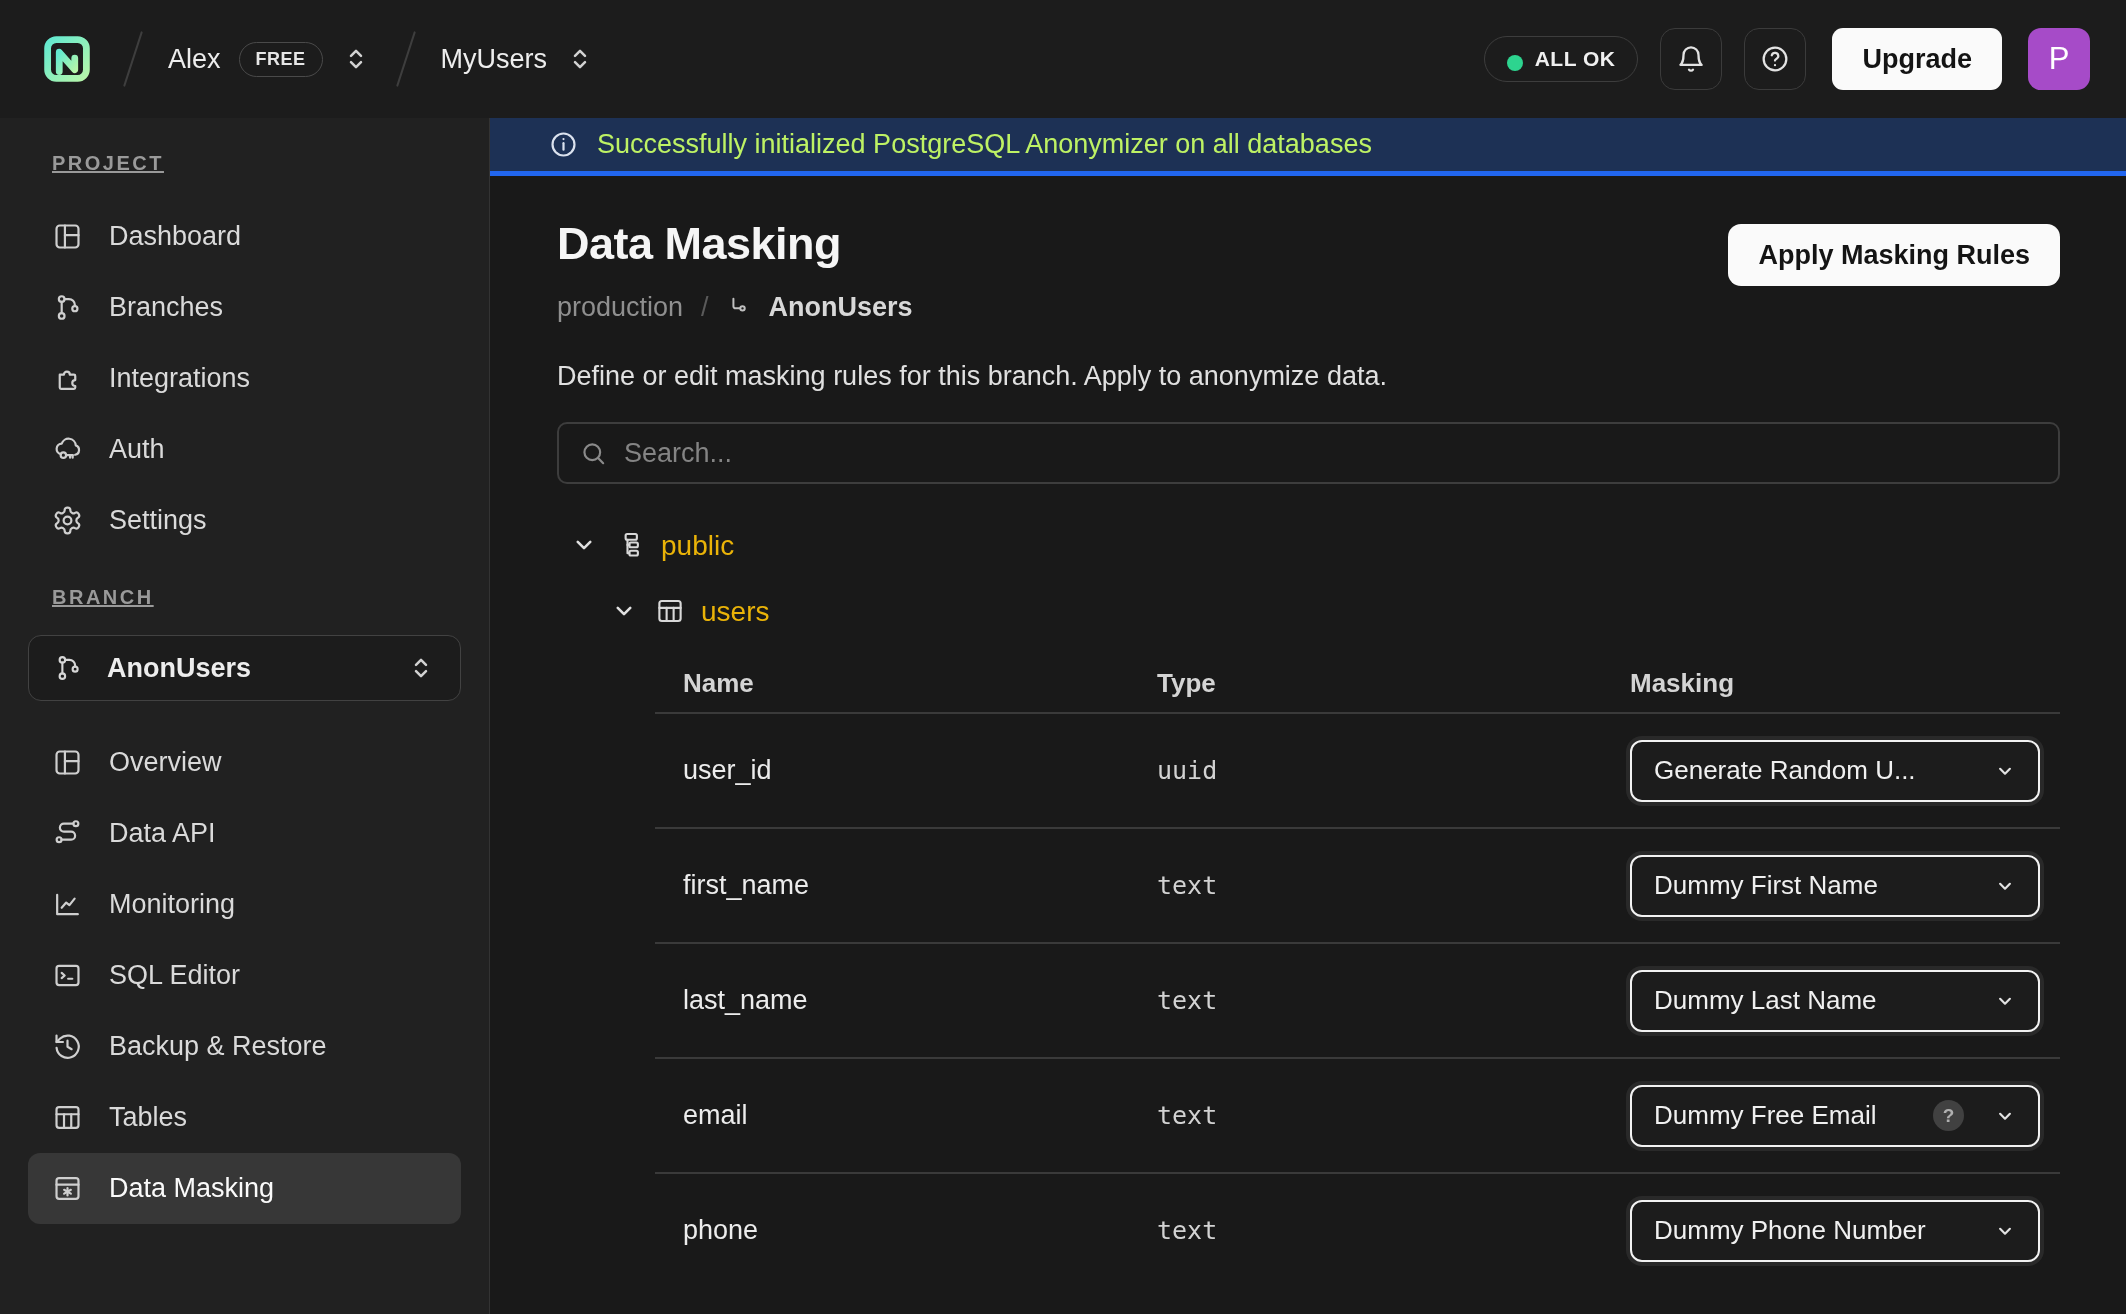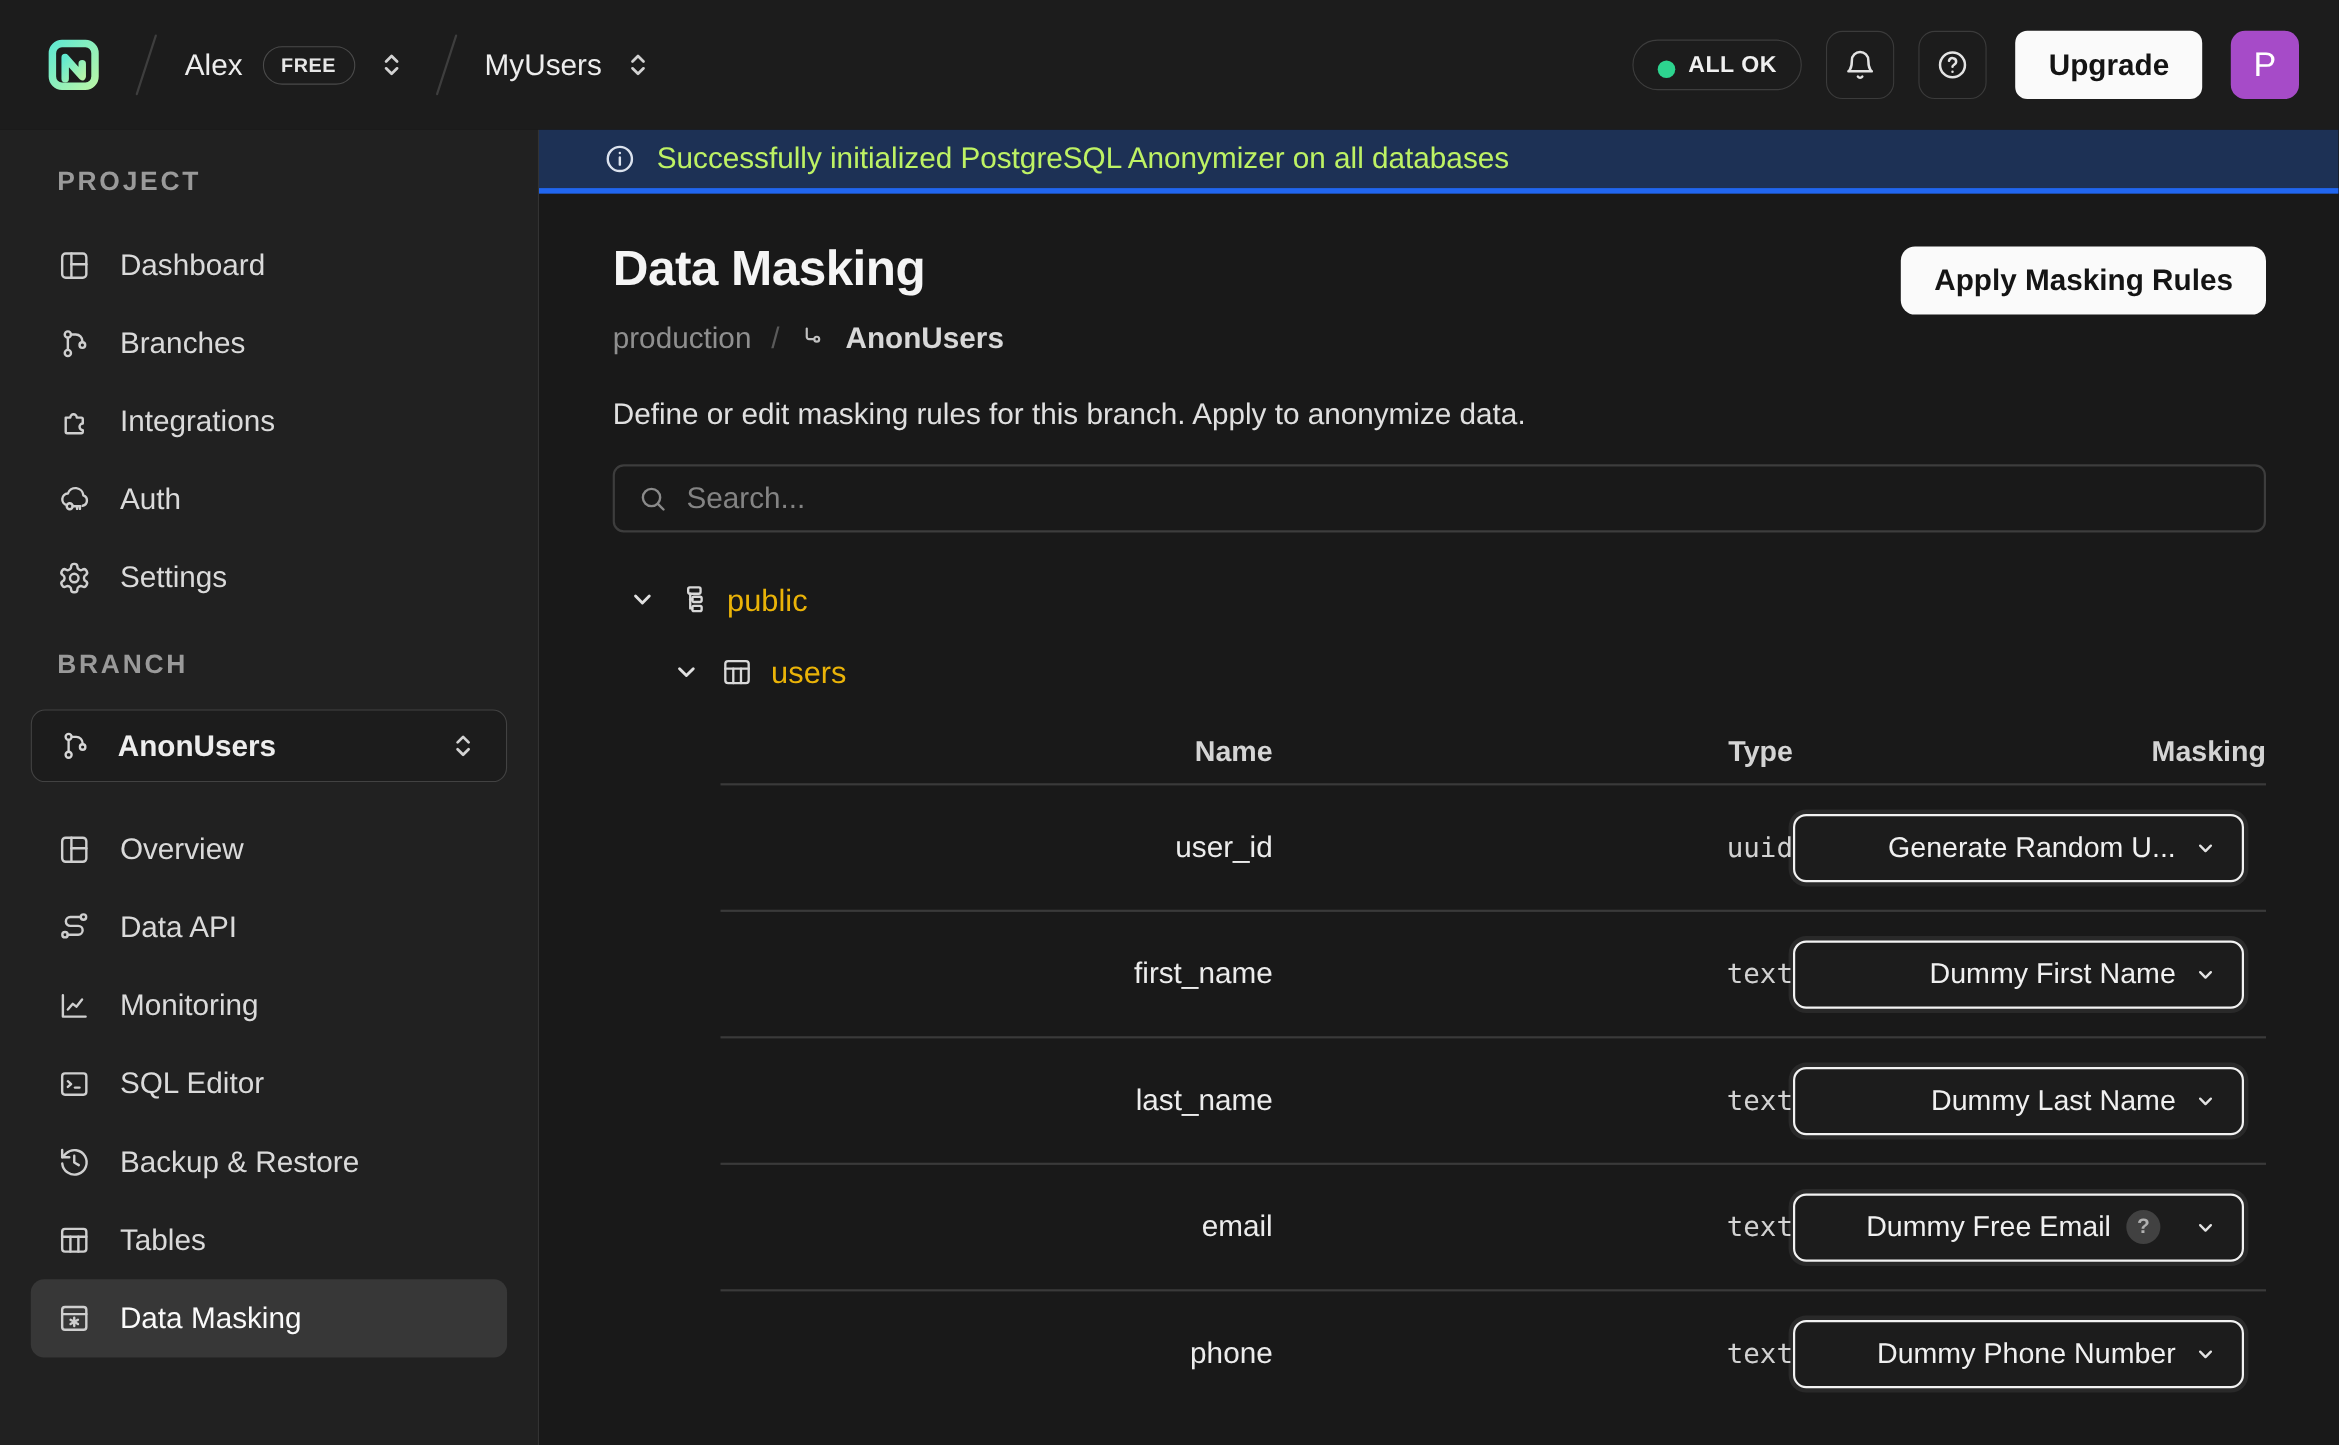--- a/index.html
+++ b/index.html
@@ -18,21 +18,21 @@
   .status-pill { display:flex; align-items:flex-end; gap:12px; border:1.5px solid #3d3d3d; border-radius:999px; padding:10px 22px; font-size:21px; font-weight:600; color:#f0f0f0; letter-spacing:.5px; }
   .dot { width:16px; height:16px; border-radius:50%; background:var(--status-green,#2dd48f); }
   .icon-btn { width:62px; height:62px; border:1.5px solid #3b3b3b; border-radius:15px; background:transparent; display:flex; align-items:center; justify-content:center; color:#e3e3e3; margin-left:22px; cursor:pointer; }
   .icon-btn svg { width:32px; height:32px; }
   .upgrade-btn { margin-left:26px; height:62px; padding:0 30px; background:var(--upgrade-bg,#fafafa); color:#141414; border:none; border-radius:11px; font-size:27px; font-weight:600; font-family:inherit; cursor:pointer; }
   .avatar { margin-left:26px; width:62px; height:62px; border-radius:13px; background:var(--avatar-purple,#a64bc8); color:#fff; font-size:31px; font-weight:500; display:flex; align-items:center; justify-content:center; cursor:pointer; }
 
   
   .app-body { display:flex; height:1196px; }
   .sidebar { width:490px; flex:0 0 auto; background:#212121; border-right:1.5px solid #333; padding:34px 28px 0; }
-  .section-label { font-size:24px; font-weight:700; letter-spacing:2.5px; color:#9a9a9a; padding:0 24px; margin-bottom:26px; }
+  .section-label { font-size:20px; font-weight:700; letter-spacing:2.5px; color:#9a9a9a; padding:0 24px; margin-bottom:26px;text-decoration:underline; }
   .nav-item { height:71px; display:flex; align-items:center; gap:26px; padding:0 24px; border-radius:12px; font-size:27px; color:#dadada; cursor:pointer; }
   .nav-item svg { width:31px; height:31px; color:#cfcfcf; flex:0 0 auto; }
   .nav-item.active { background:#373737; color:#fafafa; }
   .branch-label { margin-top:30px; }
   .branch-select { margin-top:0; height:66px; border:1.5px solid #424242; background:#1c1c1c; border-radius:13px; display:flex; align-items:center; gap:24px; padding:0 24px; font-size:27px; font-weight:600; color:#ededed; margin-bottom:26px; cursor:pointer; }
   .branch-select svg.bicon { width:30px; height:30px; color:#d6d6d6; }
   .branch-select .grow { flex:1; }
 
   .main { flex:1; display:flex; flex-direction:column; background:#191919; min-width:0; }
 
@@ -58,21 +58,21 @@
   .search-box input { flex:1; background:transparent; border:none; outline:none; font-size:27px; color:#e5e5e5; font-family:inherit; }
   .search-box input::placeholder { color:#848484; }
 
   .tree { margin-top:46px; }
   .tree-row { display:flex; align-items:flex-start; gap:16px; font-size:28px; color:#eab308; }
   .tree-row svg.tw { width:30px; height:30px; color:#e0e0e0; cursor:pointer; }
   .tree-row svg.ti { width:30px; height:30px; color:#d8d8d8; }
   .tree-row.lvl0 { padding-left:12px; }
   .tree-row.lvl1 { padding-left:52px; margin-top:34px; }
 
-  .mask-table { margin-left:98px; margin-top:26px;text-align:right; }
+  .mask-table { margin-left:98px; margin-top:26px; }
   .tgrid { display:grid; grid-template-columns:474px 473px 1fr; align-items:center; padding-left:28px; }
   .thead { height:58px; font-size:26px; font-weight:700; color:#d4d4d4; }
   .divider { border-top:2px solid #3a3a3a; }
   .trow { height:113px; }
   .cell-name { font-size:27px; color:#ececec; }
   .cell-type { font-size:25px; color:#d2d2d2; font-family:"DejaVu Sans Mono", monospace; }
   .select-box { width:410px; height:62px; background:#1c1c1c; border:2px solid #f2f2f2; border-radius:12px; box-shadow:0 0 0 4px rgba(255,255,255,.07); display:flex; align-items:center; padding:0 20px 0 22px; gap:14px; cursor:pointer; }
   .select-box .sel-label { font-size:26px; color:#f0f0f0; white-space:nowrap; overflow:hidden; flex:1; }
   .select-box svg.sel-chev { width:26px; height:26px; color:#e2e2e2; flex:0 0 auto; }
   .help-badge { width:31px; height:31px; border-radius:50%; background:#414141; color:#b0b0b0; font-size:19px; font-weight:700; display:flex; align-items:center; justify-content:center; flex:0 0 auto; margin-right:14px; }

